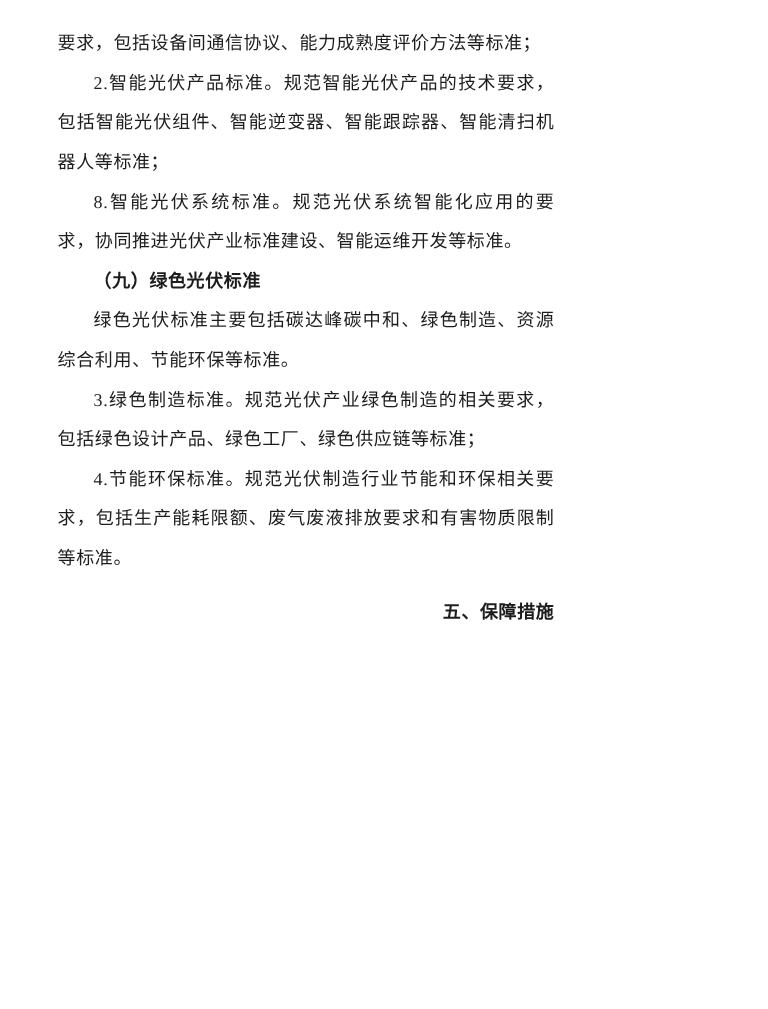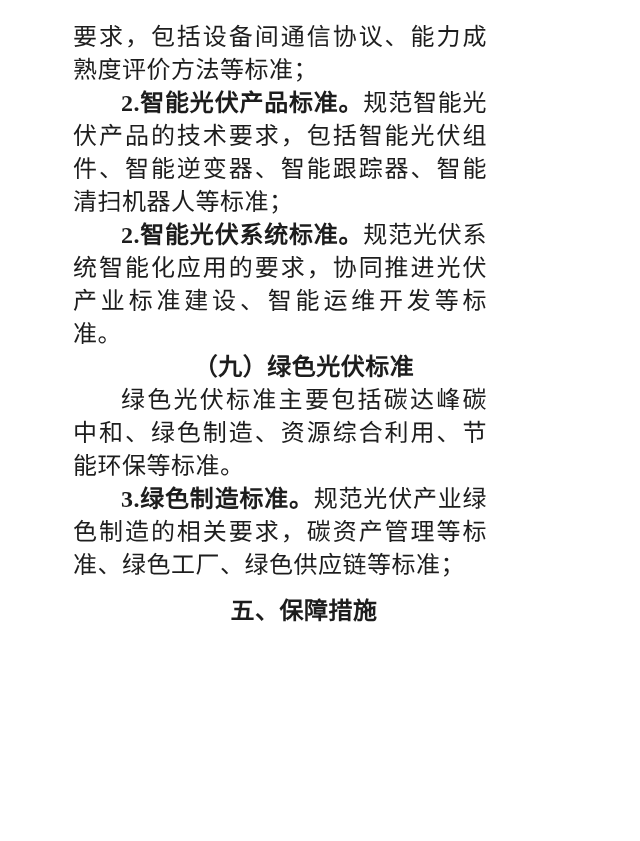--- a/index.html
+++ b/index.html
@@ -13,67 +13,67 @@
     overflow: hidden;
     font-family: "Liberation Serif", "DejaVu Serif", serif;
   }
   .page {
     box-sizing: border-box;
     width: 512px;
     height: 841px;
     padding: 21px 50px 0 48px;
     background: #ffffff;
     color: #1d1d1d;
-    font-size: 24px;
+    font-size: 15px;
     line-height: 33px;
     letter-spacing: 0.5px;
     text-align: justify;
-    margin-left: 25px;
   }
   p.para {
     margin: 0;
     padding: 0;
     text-indent: 2em;
   }
   p.para.noindent {
     text-indent: 0;
   }
   .lead-bold {
-    font-weight: bold;
+    font-weight: normal;
   }
   p.heading-serif {
     margin: 0;
     font-weight: bold;
     text-indent: 2em;
-    text-align: center;
+    text-align: left;
   }
   p.heading-sans {
     margin: 12px 0 10px 0;
-    font-family: Liberation Sans, sans-serif;
+    font-family: Liberation Serif, serif;
     font-weight: bold;
     text-indent: 2em;
-    text-align: center;
+    text-align: right;
   }
 </style>
 </head>
 <body>
 
 <div class="page">
 
   <p class="para noindent"><span>要求，包括设备间通信协议、能力成熟度评价方法等标准；</span></p>
 
   <p class="para"><span class="lead-bold">2.智能光伏产品标准。</span><span>规范智能光伏产品的技术要求，包括智能光伏组件、智能逆变器、智能跟踪器、智能清扫机器人等标准；</span></p>
 
-  <p class="para"><span class="lead-bold">2.智能光伏系统标准。</span><span>规范光伏系统智能化应用的要求，协同推进光伏产业标准建设、智能运维开发等标准。</span></p>
+  <p class="para"><span class="lead-bold">8.智能光伏系统标准。</span><span>规范光伏系统智能化应用的要求，协同推进光伏产业标准建设、智能运维开发等标准。</span></p>
 
   <p class="heading-serif"><span>（九）绿色光伏标准</span></p>
 
   <p class="para"><span>绿色光伏标准主要包括碳达峰碳中和、绿色制造、资源综合利用、节能环保等标准。</span></p>
 
 
-  <p class="para"><span class="lead-bold">3.绿色制造标准。</span><span>规范光伏产业绿色制造的相关要求，碳资产管理等标准、绿色工厂、绿色供应链等标准；</span></p>
+  <p class="para"><span class="lead-bold">3.绿色制造标准。</span><span>规范光伏产业绿色制造的相关要求，包括绿色设计产品、绿色工厂、绿色供应链等标准；</span></p>
 
 
+  <p class="para"><span class="lead-bold">4.节能环保标准。</span><span>规范光伏制造行业节能和环保相关要求，包括生产能耗限额、废气废液排放要求和有害物质限制等标准。</span></p>
 
   <p class="heading-sans"><span>五、保障措施</span></p>
 
 
 </div>
 
 </body></html>

